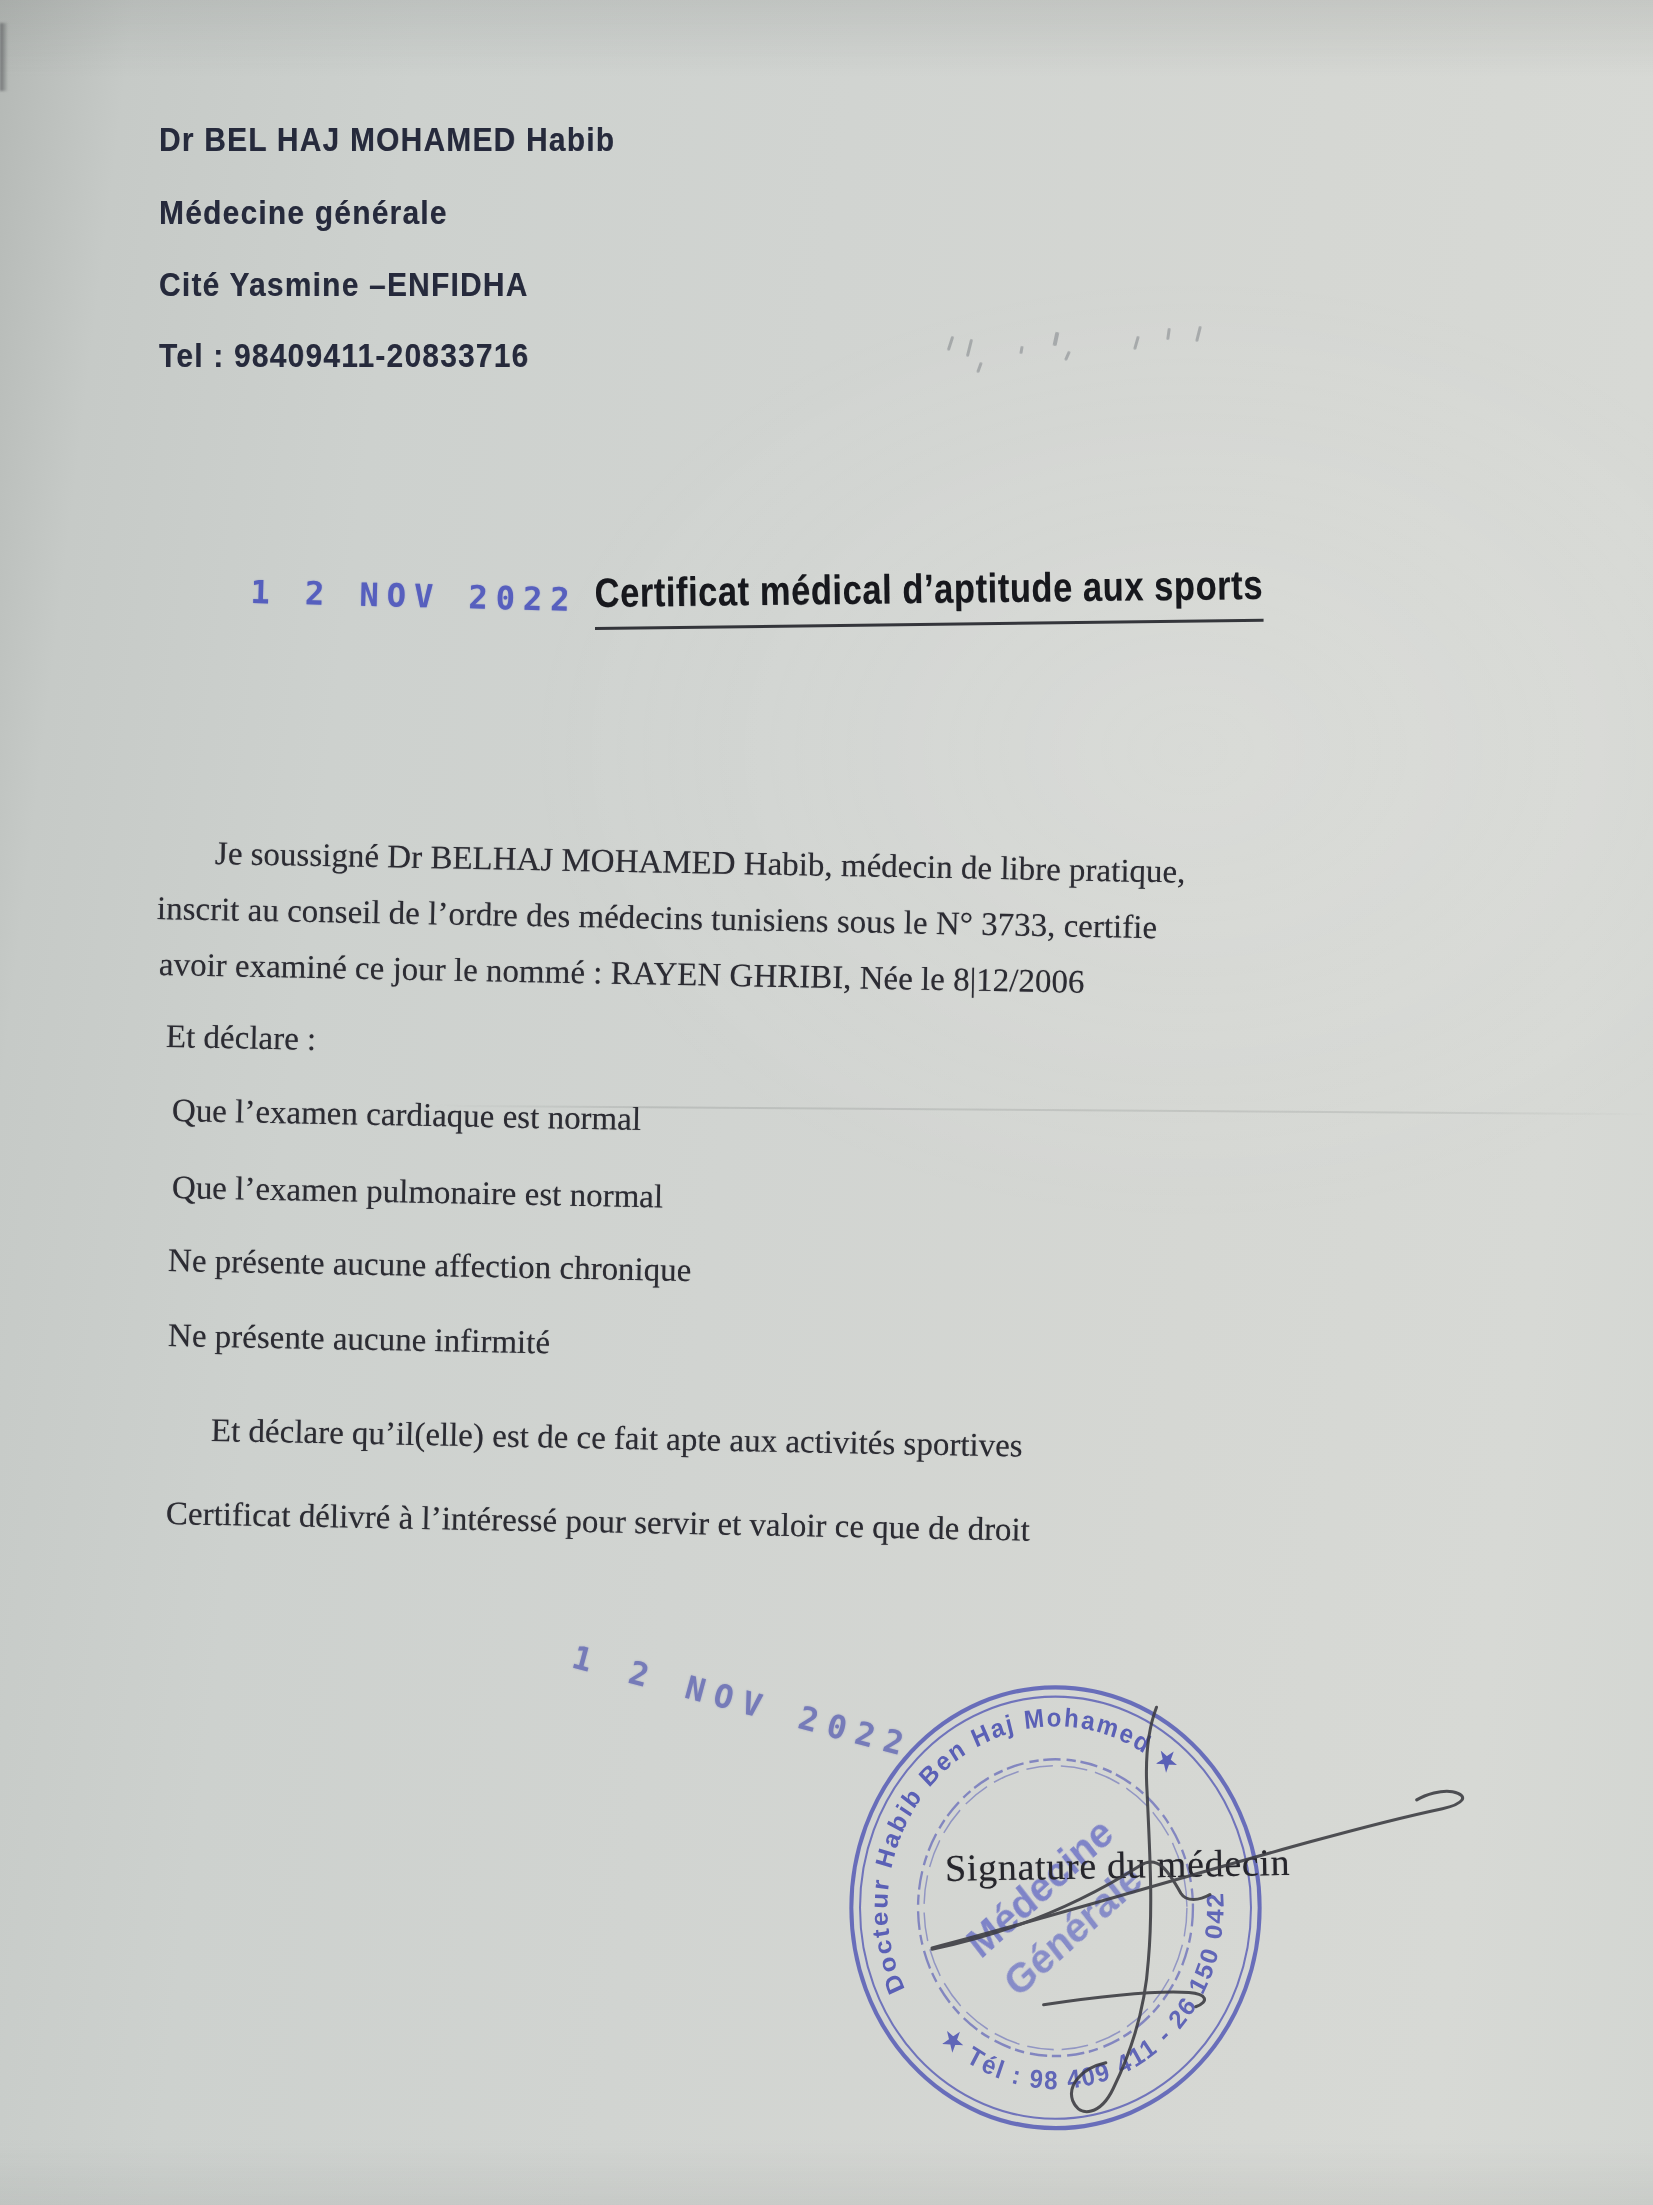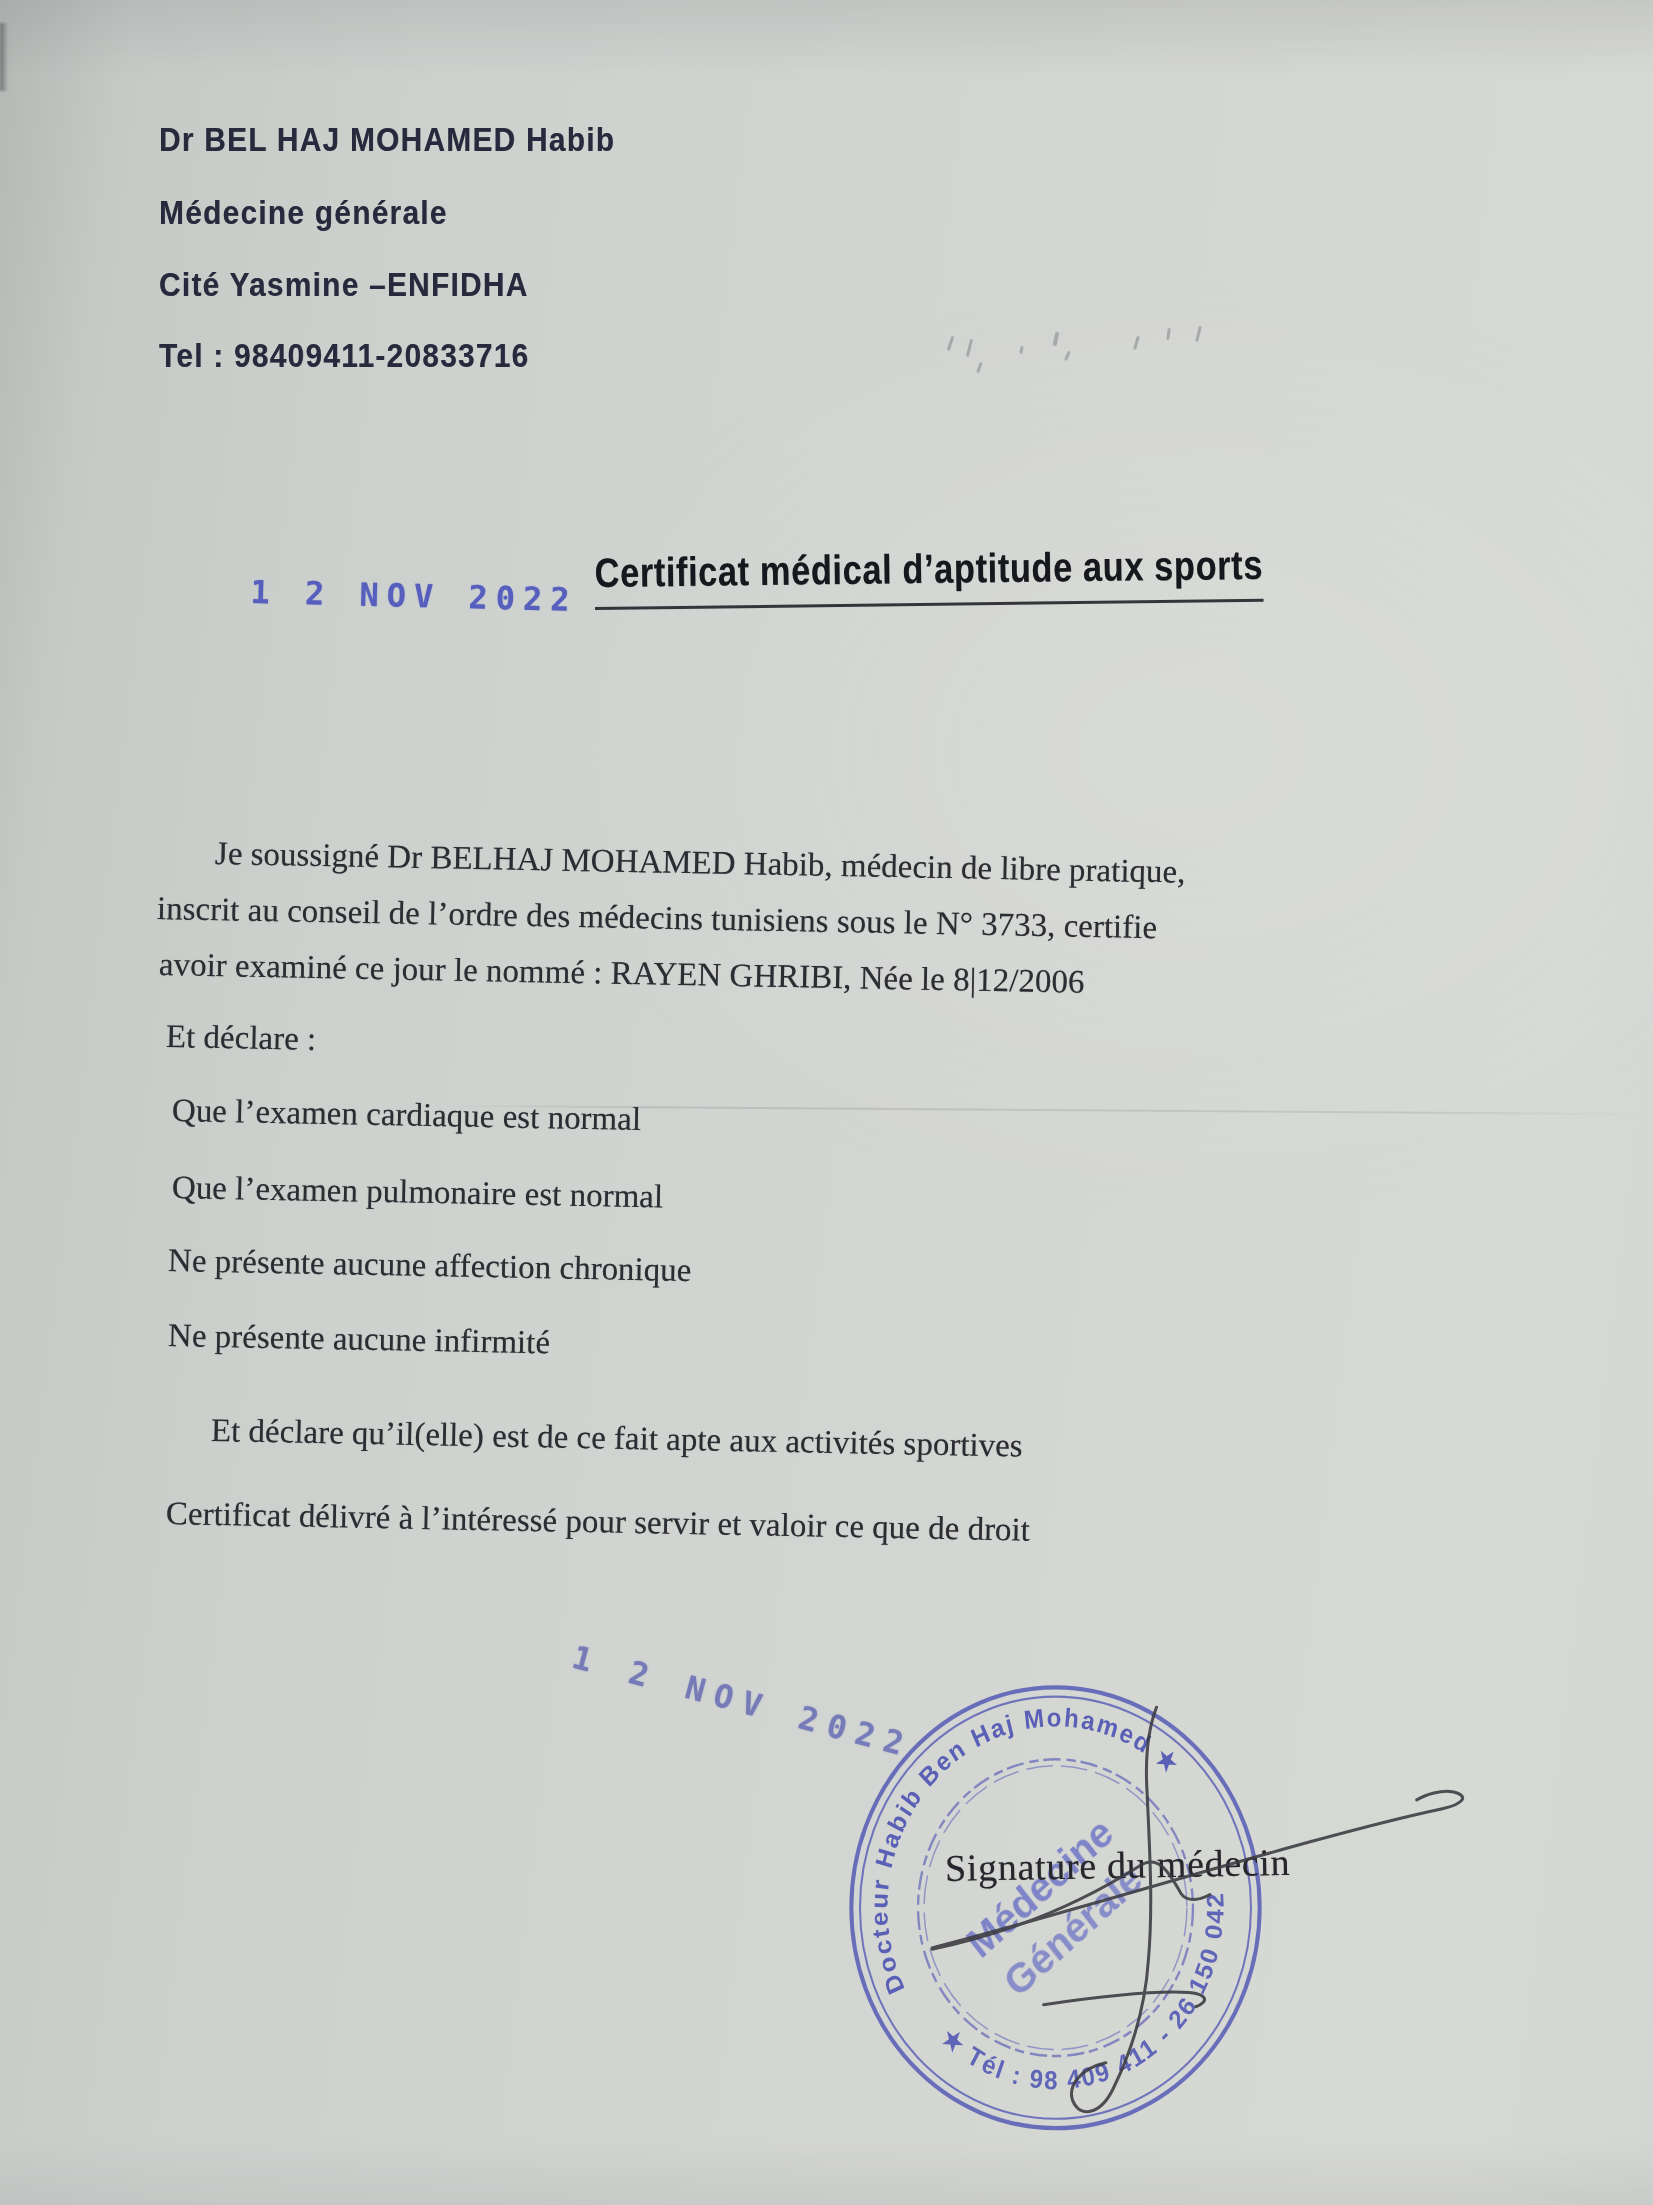--- a/index.html
+++ b/index.html
@@ -94,21 +94,21 @@
 
 <div>
   <div class="abs head-line" style="left:159px;top:120px;">Dr  BEL HAJ MOHAMED Habib</div>
   <div class="abs head-line" style="left:159px;top:193px;">Médecine générale</div>
   <div class="abs head-line" style="left:159px;top:265px;">Cité Yasmine –ENFIDHA</div>
   <div class="abs head-line" style="left:159px;top:336px;">Tel : 98409411-20833716</div>
 </div>
 
 <div class="abs date-stamp top" style="left:251px;top:573px;">1 2 NOV 2022</div>
 
-<div class="abs" style="left:595px;top:550px;text-decoration:underline;">
+<div class="abs" style="left:595px;top:570px;text-decoration:underline;">
   <span class="doc-title">Certificat médical d’aptitude aux sports</span>
 </div>
 
 <div>
   <div class="abs serif" style="left:215px;top:835px;">Je soussigné Dr BELHAJ MOHAMED Habib, médecin de libre pratique,</div>
   <div class="abs serif" style="left:157px;top:890px;">inscrit au conseil de l’ordre des médecins tunisiens sous le N° 3733, certifie</div>
   <div class="abs serif" style="left:159px;top:946px;">avoir examiné ce jour le nommé : RAYEN GHRIBI, Née le 8|12/2006</div>
 
   <div class="abs serif" style="left:166px;top:1018px;">Et déclare :</div>
 

